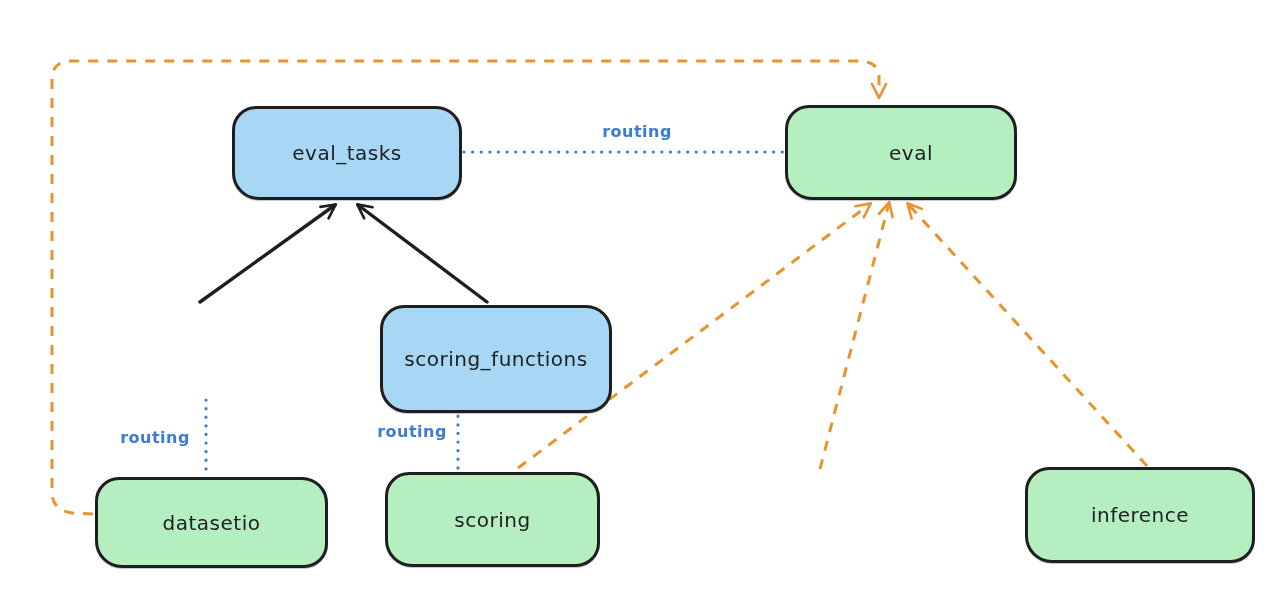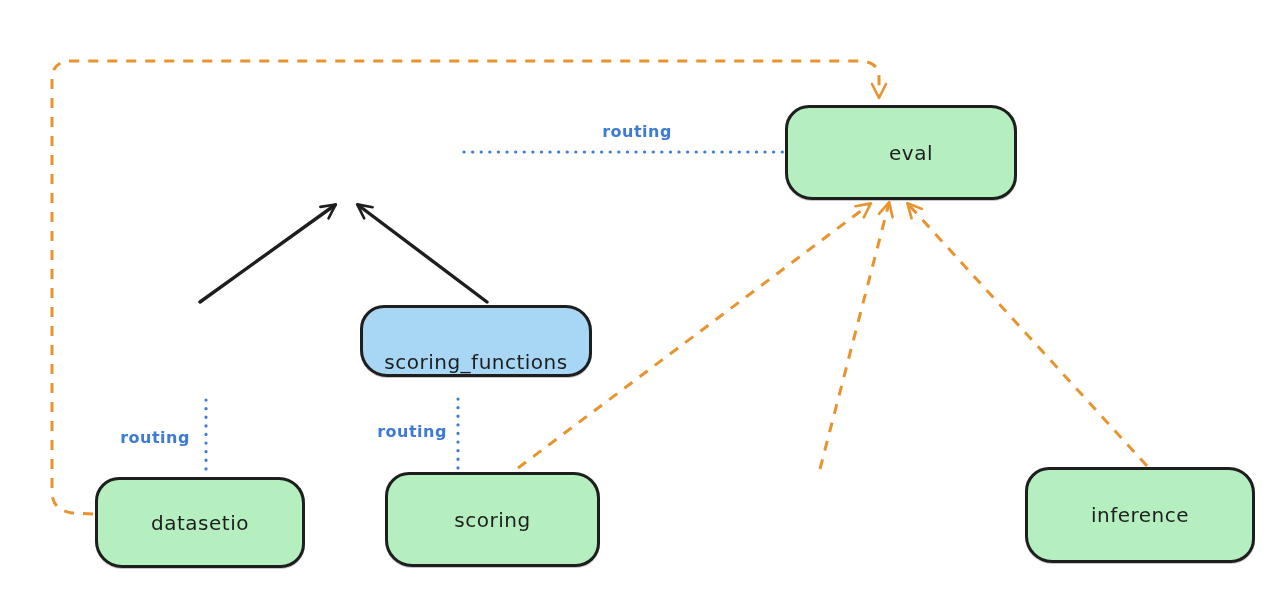--- a/index.html
+++ b/index.html
@@ -70,27 +70,30 @@
       <path d="M 487 302 L 358 205" fill="none" stroke="#1e1e1e" stroke-width="3.4" stroke-linecap="round" stroke-linejoin="round" marker-end="url(#arrow-black)"></path>
       <path d="M 464 152 L 784 152" fill="none" stroke="#3d7bd4" stroke-width="3.2" stroke-linecap="round" stroke-linejoin="round" stroke-dasharray="0.1 8.5"></path>
       <path d="M 206 400 L 206 475" fill="none" stroke="#3d7bd4" stroke-width="3.2" stroke-linecap="round" stroke-linejoin="round" stroke-dasharray="0.1 8.5"></path>
       <path d="M 458 399 L 458 470" fill="none" stroke="#3d7bd4" stroke-width="3.2" stroke-linecap="round" stroke-linejoin="round" stroke-dasharray="0.1 8.5"></path>
       <path d="M 518 468 L 870 204" fill="none" stroke="#e8932e" stroke-width="3" stroke-linecap="butt" stroke-linejoin="round" stroke-dasharray="10 9" marker-end="url(#arrow-orange)"></path>
       <path d="M 820 469 L 889 203" fill="none" stroke="#e8932e" stroke-width="3" stroke-linecap="butt" stroke-linejoin="round" stroke-dasharray="10 9" marker-end="url(#arrow-orange)"></path>
       <path d="M 1147 466 L 908 204" fill="none" stroke="#e8932e" stroke-width="3" stroke-linecap="butt" stroke-linejoin="round" stroke-dasharray="10 9" marker-end="url(#arrow-orange)"></path>
       <path d="M 93 514 L 72 513 Q 52 510 52 492 L 52 79 Q 52 61 72 61 L 858 61 Q 879 61 879 77 L 879 97" fill="none" stroke="#e8932e" stroke-width="3" stroke-linecap="butt" stroke-linejoin="round" stroke-dasharray="10 9" marker-end="url(#arrow-orange)"></path>
     </svg>
 
+  <div class="node" style="left: 232px; top: 106px; width: 230px; height: 94px; background: rgb(168, 215, 245); border-color: rgb(30, 30, 30);">
+    <span class="node-label">eval_tasks</span>
+  </div>
   <div class="node" style="left: 785px; top: 105px; width: 232px; height: 95px; background: rgb(181, 239, 192); border-color: rgb(30, 30, 30); padding-left: 20px;">
     <span class="node-label">eval</span>
   </div>
-  <div class="node" style="left: 360px; top: 305px; width: 232px; height: 72px; background: rgb(168, 215, 245); border-color: rgb(30, 30, 30); align-items: flex-end;">
+  <div class="node" style="left: 380px; top: 305px; width: 232px; height: 108px; background: rgb(168, 215, 245); border-color: rgb(30, 30, 30);">
     <span class="node-label">scoring_functions</span>
   </div>
-  <div class="node" style="left: 95px; top: 477px; width: 210px; height: 91px; background: rgb(181, 239, 192); border-color: rgb(30, 30, 30);">
+  <div class="node" style="left: 95px; top: 477px; width: 233px; height: 91px; background: rgb(181, 239, 192); border-color: rgb(30, 30, 30);">
     <span class="node-label">datasetio</span>
   </div>
   <div class="node" style="left: 385px; top: 472px; width: 215px; height: 95px; background: rgb(181, 239, 192); border-color: rgb(30, 30, 30);">
     <span class="node-label">scoring</span>
   </div>
   <div class="node" style="left: 1025px; top: 467px; width: 230px; height: 96px; background: rgb(181, 239, 192); border-color: rgb(30, 30, 30); text-align: center;">
     <span class="node-label">inference</span>
   </div>
 
   <div class="edge-label" style="left: 637px; top: 131px; color: rgb(61, 123, 212);">routing</div>

